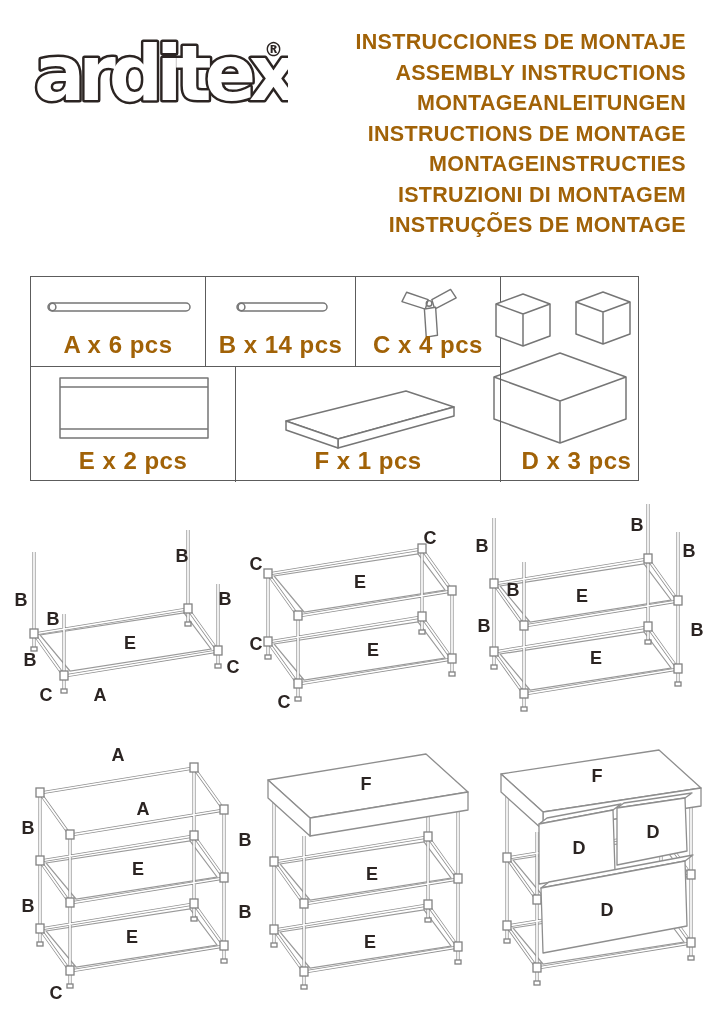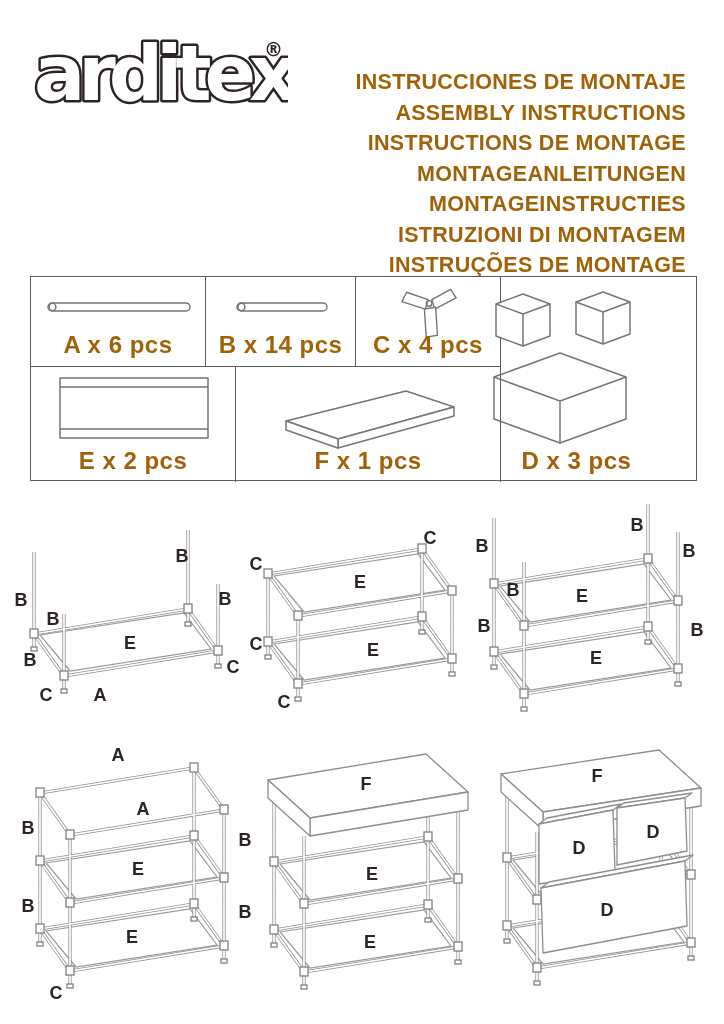--- a/index.html
+++ b/index.html
@@ -6,24 +6,24 @@
   .page{position:relative;width:724px;height:1024px;background:#ffffff;overflow:hidden;
         font-family:"Liberation Sans",sans-serif;color:#a16207;}
 
   
   .logo-svg{position:absolute;left:32px;top:24px;}
   .logo-t{font-family:"DejaVu Sans",sans-serif;font-weight:bold;font-size:76px;
           letter-spacing:-7px;fill:#ffffff;stroke:#2b2422;stroke-width:5px;
           paint-order:stroke;stroke-linejoin:round;}
   .logo-r{font-family:"DejaVu Sans",sans-serif;font-weight:bold;font-size:19px;fill:#2b2422;}
   .titles{position:absolute;right:38px;top:27px;text-align:right;
-          font-weight:bold;font-size:21.5px;line-height:30.5px;letter-spacing:.3px;margin-top:40px;}
+          font-weight:bold;font-size:21.5px;line-height:30.5px;letter-spacing:.3px;}
 
   
-  .parts-table{position:absolute;left:30px;top:276px;width:667px;height:205px;
+  .parts-table{position:absolute;left:30px;top:276px;width:609px;height:205px;
                border:1.6px solid #5c5c5c;box-sizing:border-box;}
   .cell{position:absolute;box-sizing:border-box;}
   .br{border-right:1.6px solid #5c5c5c;}
   .bb{border-bottom:1.6px solid #5c5c5c;}
   .plabel{position:absolute;left:0;right:0;bottom:7px;text-align:center;
           font-weight:bold;font-size:24px;letter-spacing:.5px;}
   .glyph{position:absolute;}
   .pline{fill:#ffffff;stroke:#767676;stroke-width:1.5;stroke-linejoin:round;}
   .pline-n{fill:none;stroke:#767676;stroke-width:1.5;stroke-linejoin:round;}
 
@@ -44,22 +44,22 @@
 <div class="page">
 
   <svg class="logo-svg" width="256" height="98" viewBox="0 0 256 98">
     <text class="logo-t" x="2" y="76">arditex</text>
     <text class="logo-r" x="232" y="32">®</text>
   </svg>
 
   <div class="titles">
     <div>INSTRUCCIONES DE MONTAJE</div>
     <div>ASSEMBLY INSTRUCTIONS</div>
+    <div>MONTAGEANLEITUNGEN</div>
     <div>INSTRUCTIONS DE MONTAGE</div>
-    <div>MONTAGEANLEITUNGEN</div>
     <div>MONTAGEINSTRUCTIES</div>
     <div>ISTRUZIONI DI MONTAGEM</div>
     <div>INSTRUÇÕES DE MONTAGE</div>
   </div>
 
   <div class="parts-table">
 
     <div class="cell br bb" style="left:0;top:0;width:175px;height:90px;">
       <svg class="glyph" style="left:13px;top:23px;" width="150" height="14" viewBox="0 0 150 14">
         <rect class="pline" x="4" y="3" width="142" height="8" rx="4"></rect>

